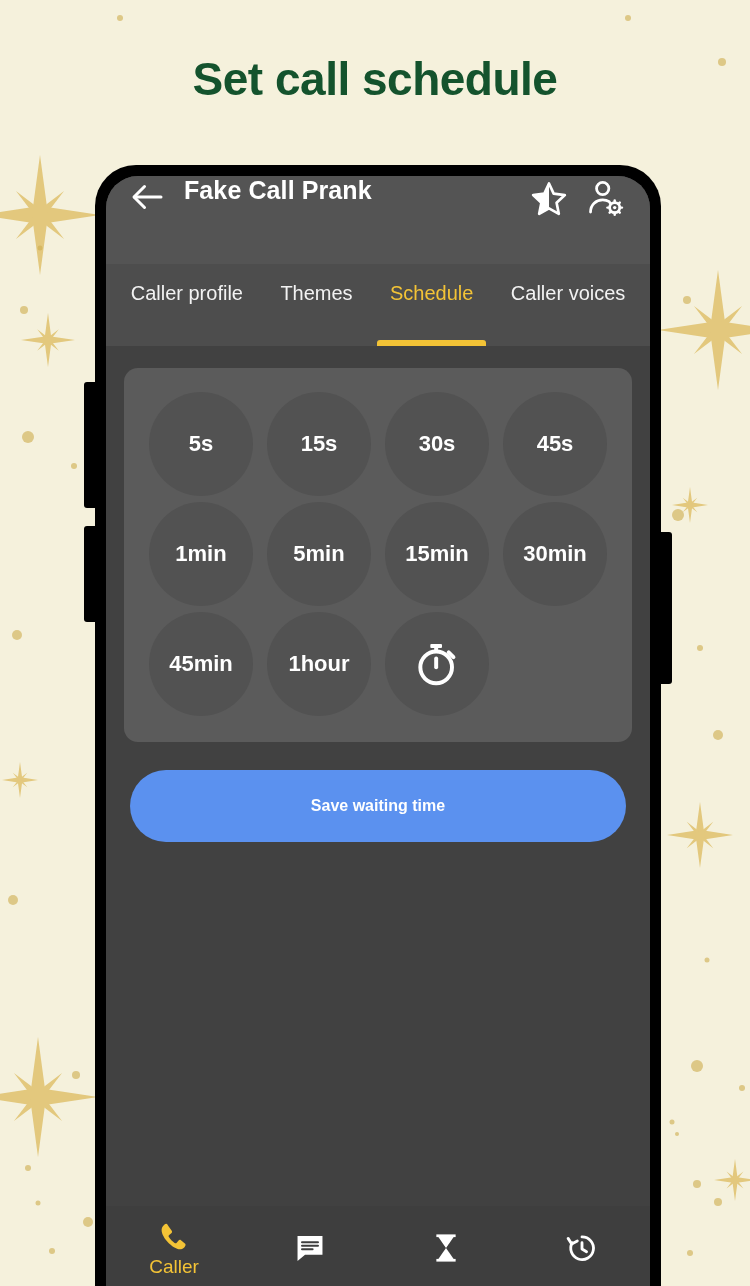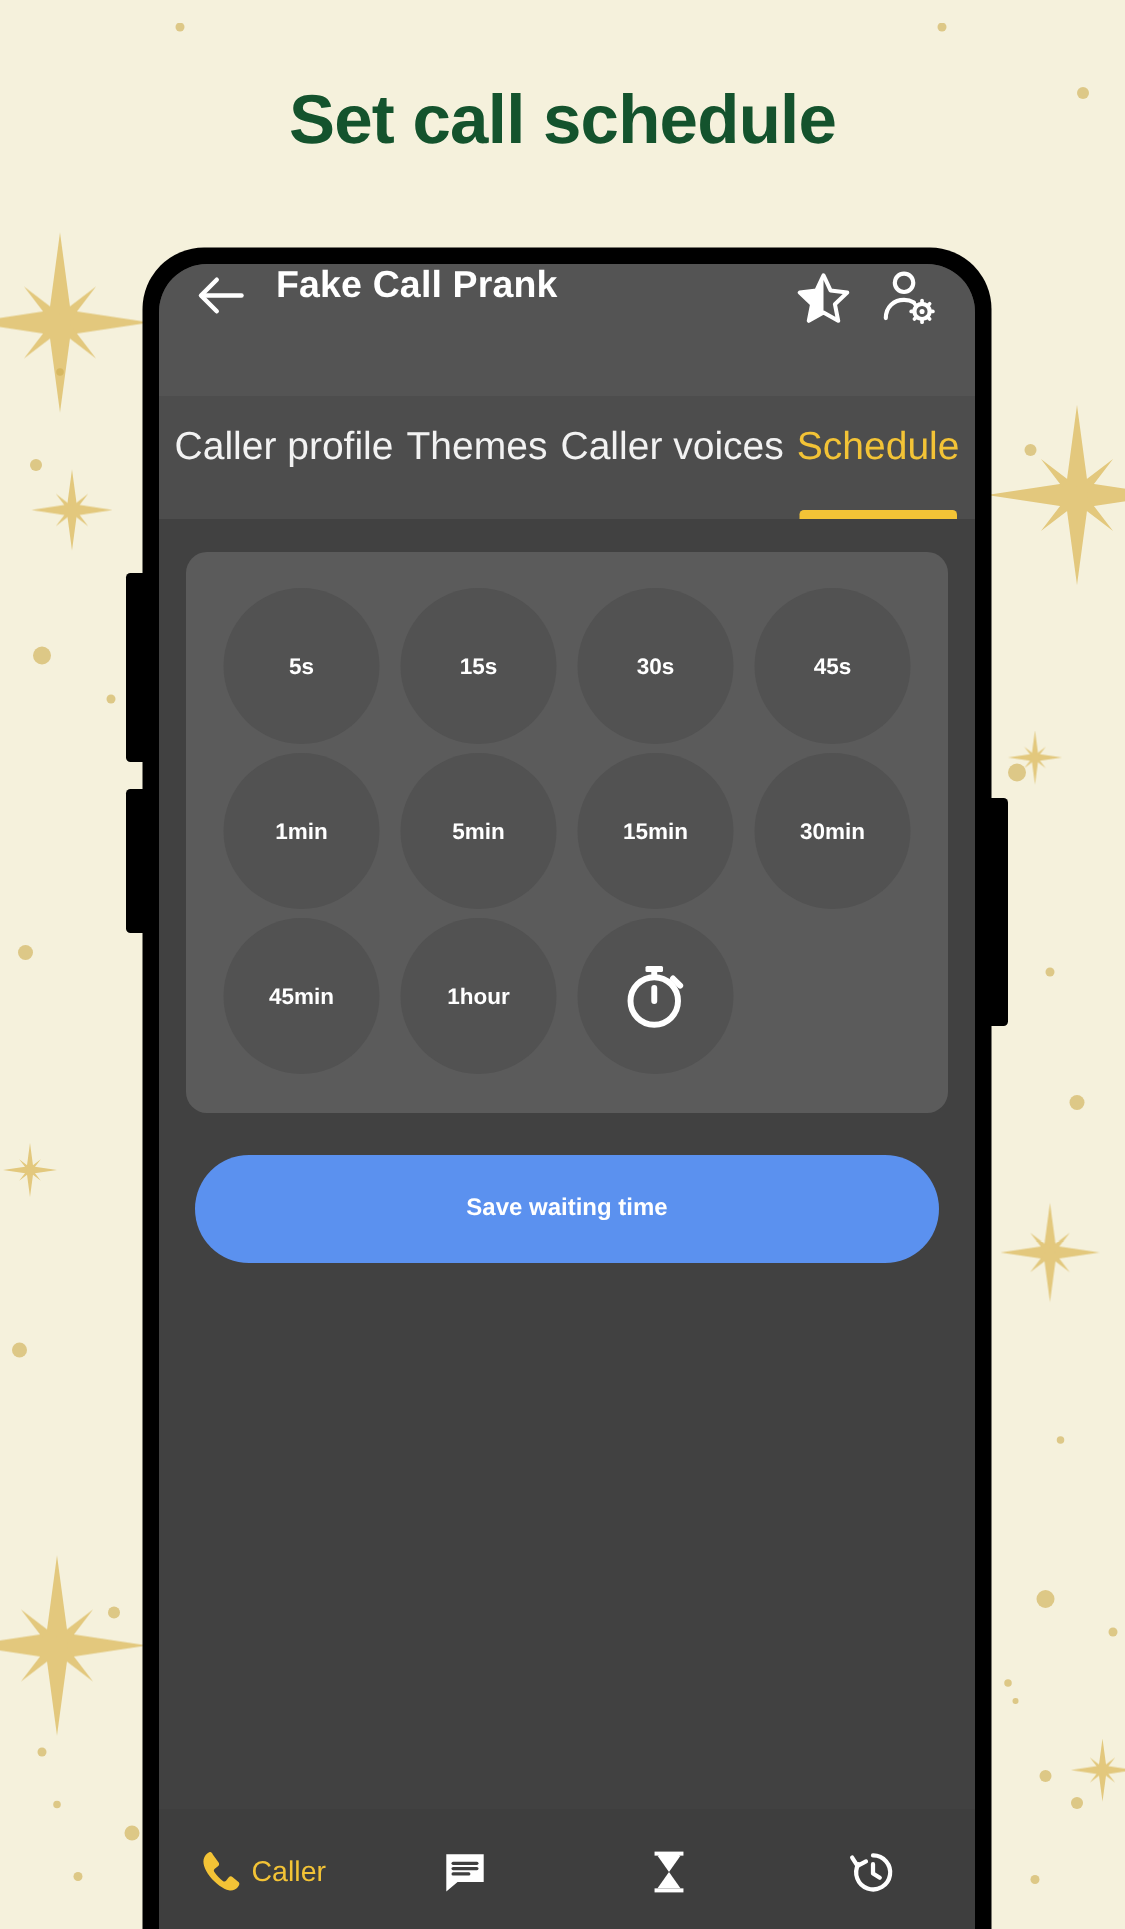--- a/index.html
+++ b/index.html
@@ -84,21 +84,21 @@
   }
   .tab {
     flex:1 1 auto;
     display:flex; flex-direction:column;
     align-items:center; justify-content:flex-start;
     padding-top:18px;
     position:relative;
     cursor:pointer;
   }
   .tab-label {
-    font-size:26px;
+    font-size:20px;
     color:#f2f2f2;
     font-weight:normal;
     white-space:nowrap;
   }
   .tab.active .tab-label { color:#f3c336; }
   .tab.active::after {
     content:"";
     position:absolute;
     left:6px; right:6px; bottom:0;
     height:6px; border-radius:3px 3px 0 0;
@@ -116,21 +116,21 @@
     row-gap:6px;
     justify-items:center;
     align-items:center;
   }
   .chip {
     width:104px; height:104px;
     border-radius:50%;
     background:#525252;
     display:flex; align-items:center; justify-content:center;
     color:#ffffff;
-    font-size:15px;
+    font-size:22px;
     font-weight:bold;
     cursor:pointer;
     user-select:none;
   }
   .chip.chip-icon { font-size:0; }
 
   
   .save-wrap { padding:28px 24px 0 24px; flex:0 0 auto; }
   .save-btn {
     width:100%;
@@ -150,21 +150,21 @@
   
   .bottomnav {
     height:90px;
     background:#3e3e3e;
     display:flex; align-items:center;
     flex:0 0 auto;
     padding-bottom:6px;
   }
   .navitem {
     flex:1 1 0;
-    display:flex; flex-direction:row;
+    display:flex; flex-direction:column;
     align-items:center; justify-content:center;
     gap:3px;
     cursor:pointer;
   }
   .navitem-label {
     font-size:19px;
     color:#f3c336;
     font-weight:normal;
     line-height:1;
   }
@@ -269,25 +269,25 @@
       </div>
     </div>
 
     <div class="tabbar">
       <div class="tab">
         <span class="tab-label">Caller profile</span>
       </div>
       <div class="tab">
         <span class="tab-label">Themes</span>
       </div>
+      <div class="tab active">
+        <span class="tab-label">Schedule</span>
+      </div>
       <div class="tab">
         <span class="tab-label">Caller voices</span>
-      </div>
-      <div class="tab active">
-        <span class="tab-label">Schedule</span>
       </div>
     </div>
 
     <div class="card-wrap">
       <div class="card">
 
         <div class="chip">5s</div>
         <div class="chip">15s</div>
         <div class="chip">30s</div>
         <div class="chip">45s</div>

